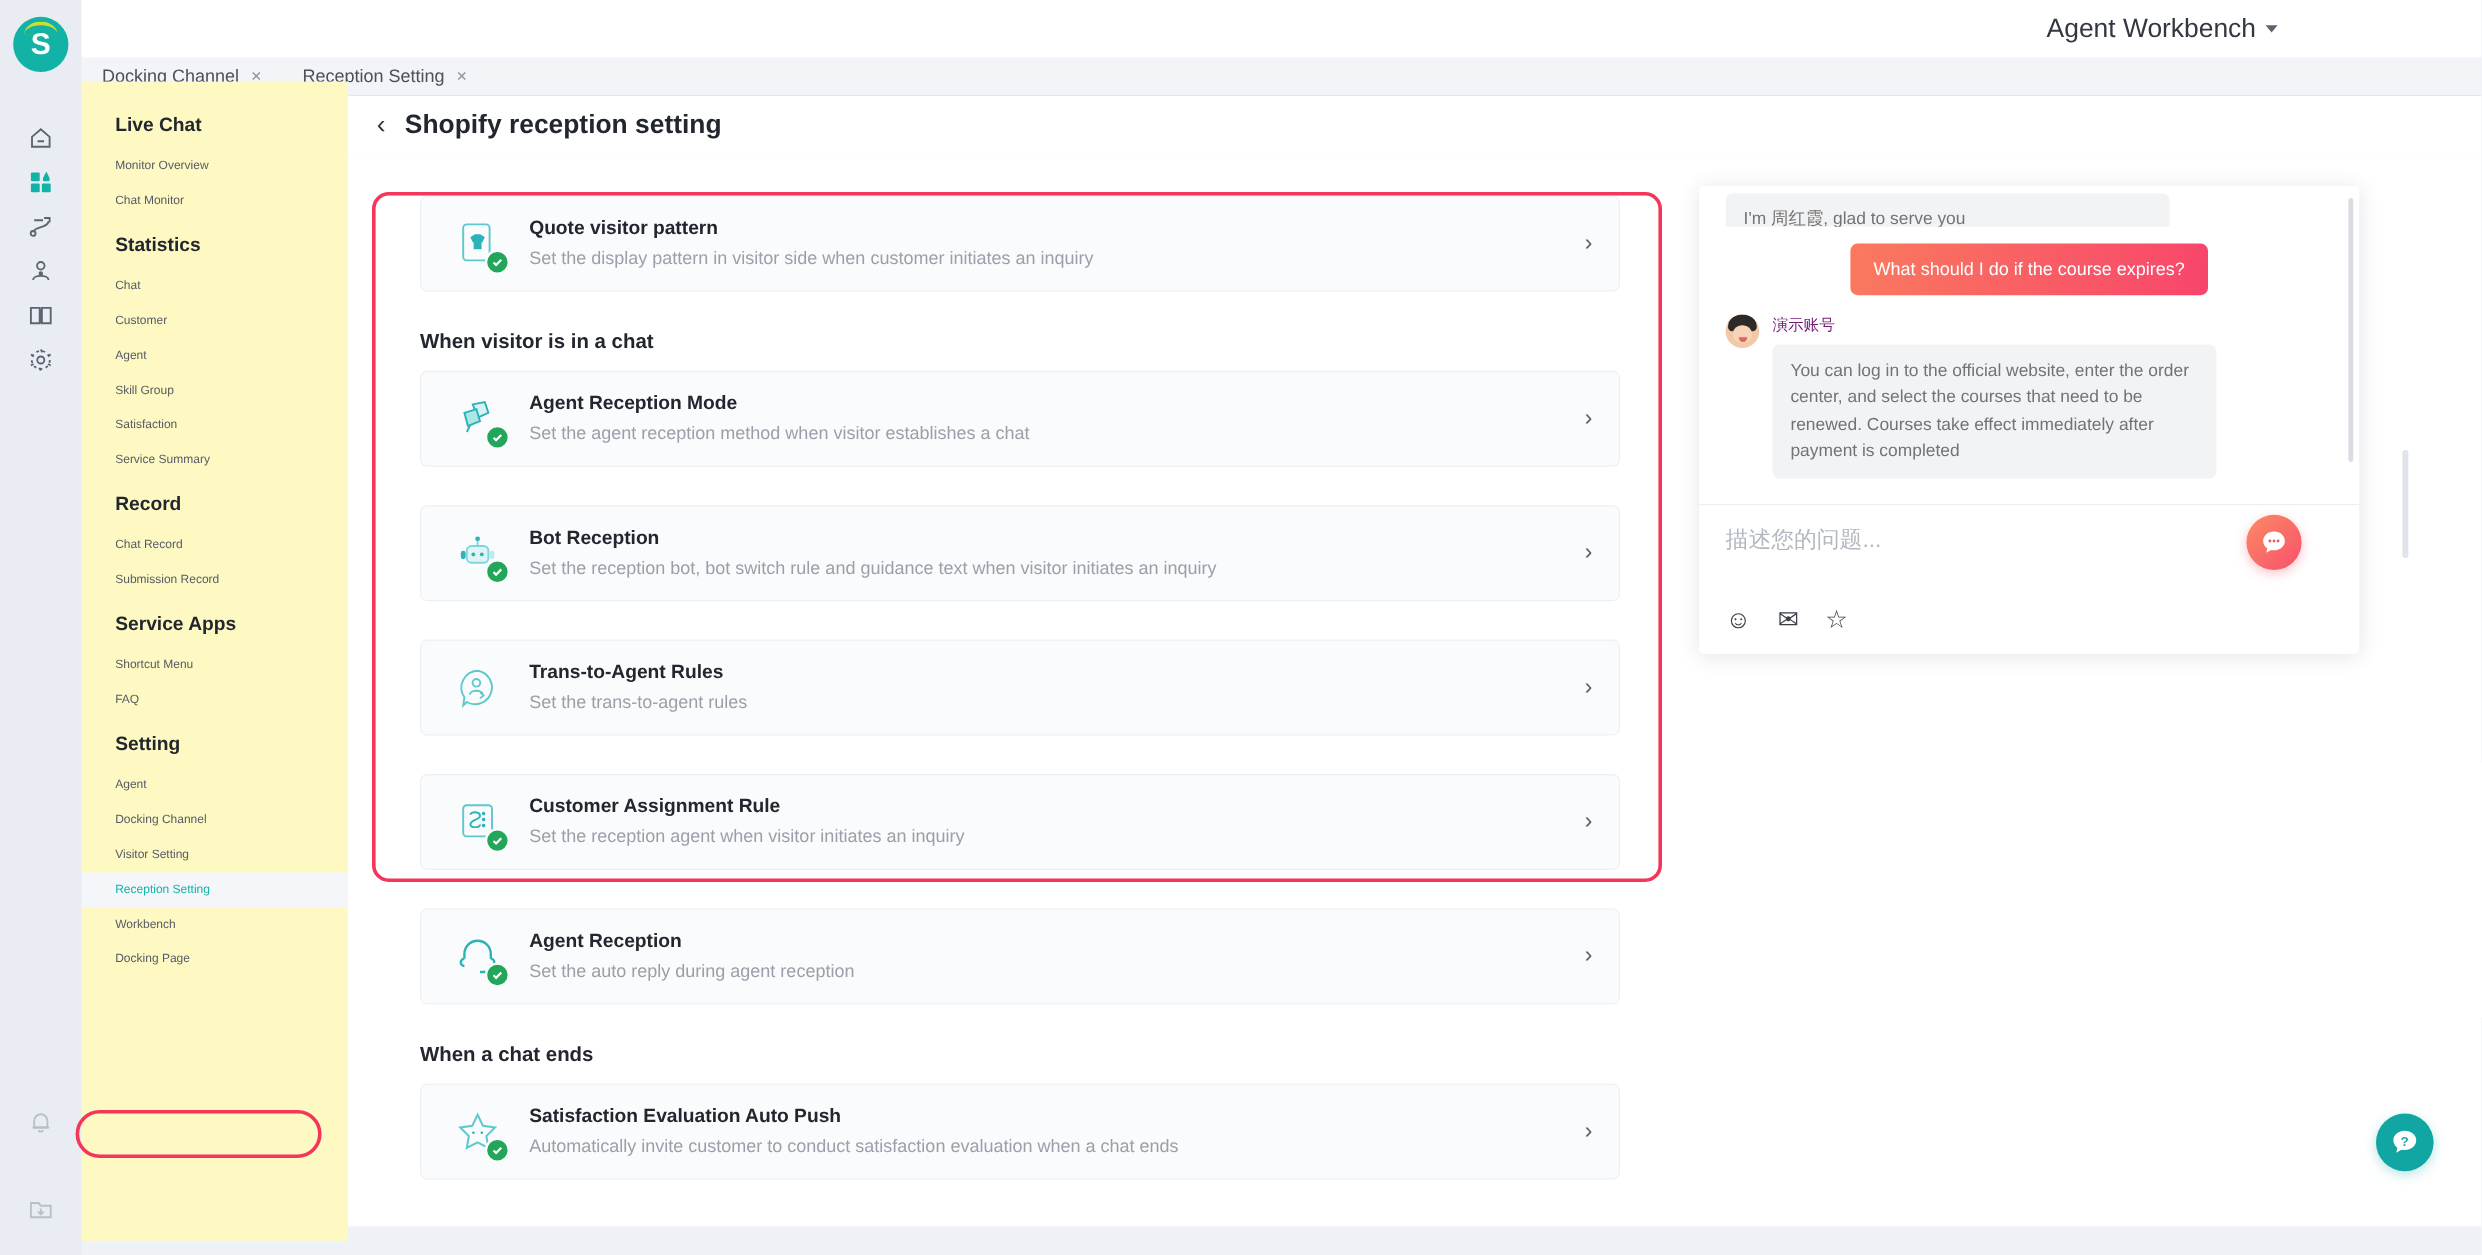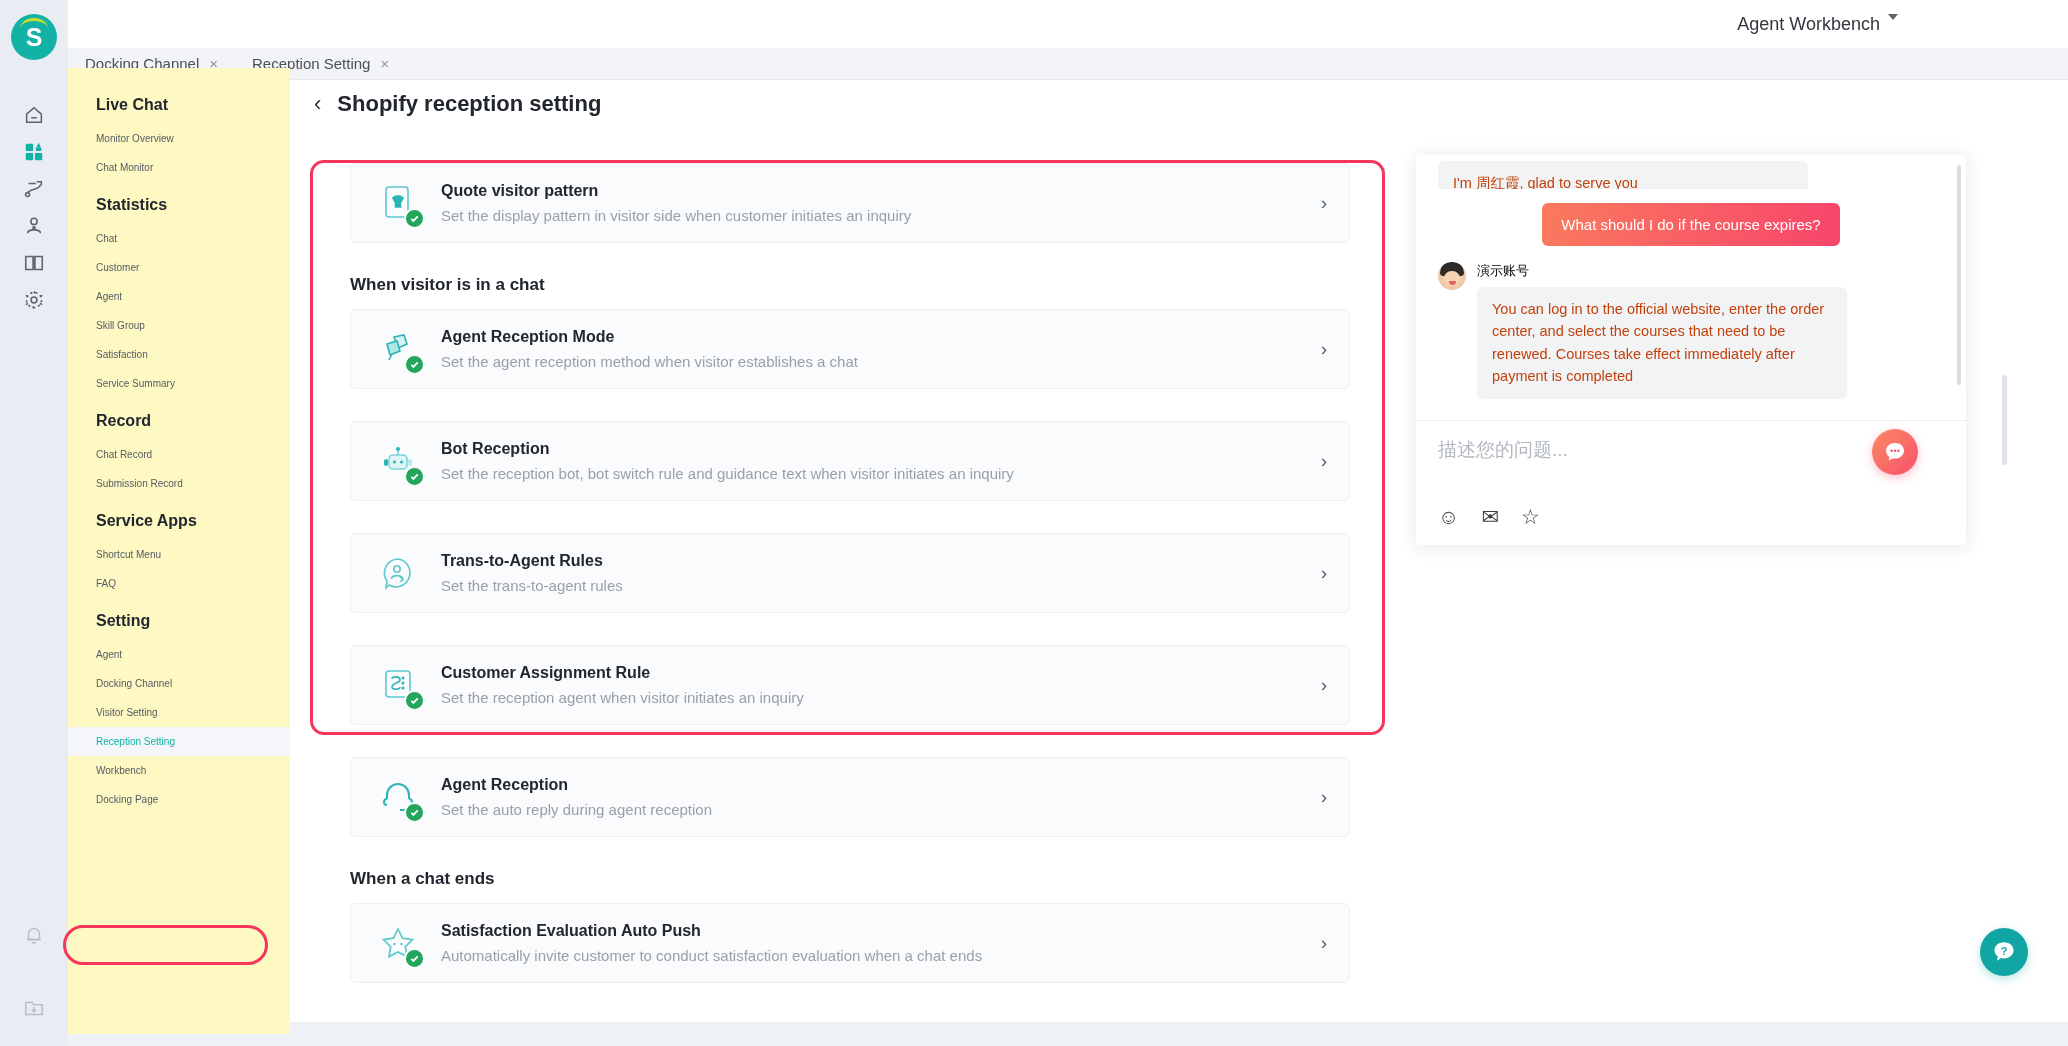--- a/index.html
+++ b/index.html
@@ -40,21 +40,21 @@
   .rail-bottom .rail-ico { color: #b9bec8; }
 
   
   .topbar {
     position: absolute; left: 68px; top: 0; width: 2000px; height: 48px;
     background: #fff;
     display: flex; align-items: center; justify-content: flex-end;
     padding-right: 170px;
   }
   .workbench-sel {
-    font-size: 18px; color: #33373f; display: flex; align-items: flex-start; gap: 8px; cursor: pointer;
+    font-size: 22px; color: #33373f; display: flex; align-items: center; gap: 8px; cursor: pointer;
   }
   .caret-dn { width: 0; height: 0; border-left: 5px solid transparent;
     border-right: 5px solid transparent; border-top: 6px solid #5d6470; }
 
   
   .tabstrip {
     position: absolute; left: 68px; top: 48px; width: 2000px; height: 32px;
     background: #f2f4f8; display: flex; align-items: stretch;
     border-bottom: 1px solid #e4e8ee;
   }
@@ -146,41 +146,41 @@
     background: #fff; border-radius: 4px;
     box-shadow: 0 2px 18px rgba(40,50,70,.12);
     overflow: hidden; display: flex; flex-direction: column;
   }
   .chat-msgs {
     flex: 1; padding: 6px 22px 0 22px; position: relative; overflow: hidden;
   }
   .msg-row { display: flex; margin-bottom: 16px; }
   .msg-row.right { justify-content: center; }
   .bubble-in {
-    background: #f2f3f5; color: #c2410c; font-size: 14.5px; line-height: 1.55;
+    background: #f2f3f5; color: #737373; font-size: 14.5px; line-height: 1.55;
     padding: 11px 15px; border-radius: 6px; max-width: 370px;
   }
   .bubble-out {
     background: linear-gradient(100deg, #fa7a5e 0%, #f8456b 100%);
     color: #fff; font-size: 15px; padding: 13px 19px; border-radius: 6px;
     max-width: 330px;
   }
   .clip-top { height: 28px; overflow: hidden; margin-bottom: 14px; }
   .agent-line { display: flex; align-items: flex-start; gap: 11px; }
   .avatar {
     width: 28px; height: 28px; border-radius: 50%; flex: 0 0 28px;
     background: #f0c9a8; position: relative; overflow: hidden;
   }
   .avatar .hair { position: absolute; left: 2px; top: 0; width: 24px; height: 14px;
     background: #2e2a28; border-radius: 12px 12px 4px 4px; }
   .avatar .face { position: absolute; left: 6px; top: 9px; width: 16px; height: 15px;
     background: #f6d4b4; border-radius: 8px; }
   .avatar .mouth { position: absolute; left: 11px; top: 19px; width: 7px; height: 4px;
     background: #e2635e; border-radius: 0 0 4px 4px; }
-  .agent-name { font-size: 13px; color: #000000; margin-bottom: 7px; }
+  .agent-name { font-size: 13px; color: #701a75; margin-bottom: 7px; }
   .chat-input-area {
     border-top: 1px solid #eceef1; height: 125px; padding: 16px 22px 0 22px;
     display: flex; flex-direction: column; justify-content: space-between;
   }
   .chat-placeholder { font-size: 19px; color: #b3b8c0; }
   .chat-tools { display: flex; gap: 22px; padding-bottom: 18px; color: #3b4048; }
   .chat-tools span { cursor: pointer; font-size: 21px; line-height: 1; }
   .chat-scrollbar {
     position: absolute; right: 5px; top: 10px; width: 4px; height: 220px;
     background: #d9dde3; border-radius: 2px;

